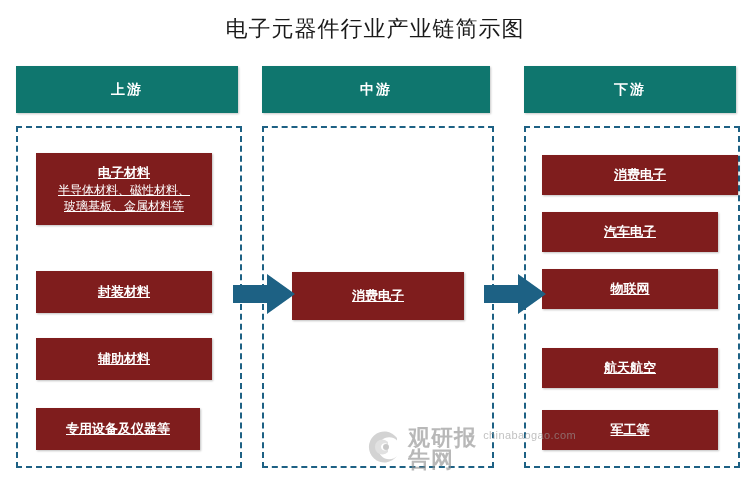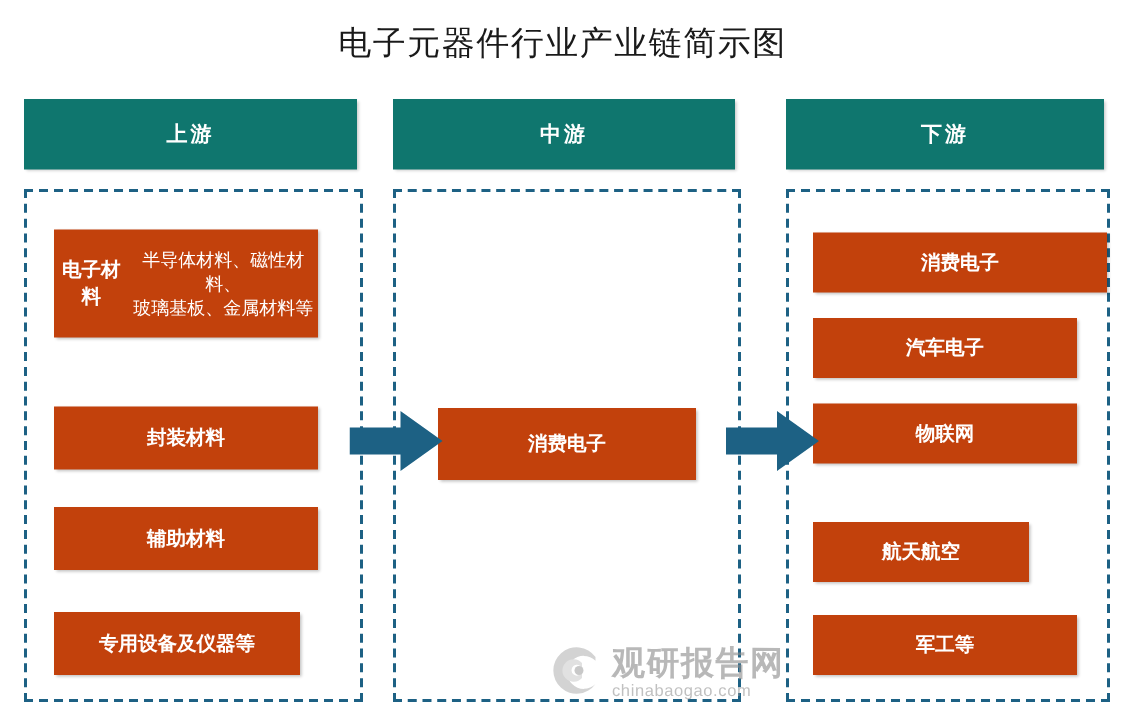--- a/index.html
+++ b/index.html
@@ -62,29 +62,30 @@
     border: 2px dashed #1d6184;
     background: #ffffff;
   }
   #box-upstream   { left: 16px;  top: 126px; width: 222px; height: 338px; }
   #box-midstream  { left: 262px; top: 126px; width: 228px; height: 338px; }
   #box-downstream { left: 524px; top: 126px; width: 212px; height: 338px; }
 
   
   .item-box {
     position: absolute;
-    background: #c2410c;
+    background: #7f1d1d;
     color: #ffffff;
     display: flex;
-    flex-direction: row;
+    flex-direction: column;
     align-items: center;
     justify-content: center;
     text-align: center;
     box-shadow: 1px 1px 2px rgba(0,0,0,0.25);
     font-size: 13px;
+    text-decoration: underline;
   }
   .item-box .item-title {
     font-weight: bold;
     font-size: 13px;
     line-height: 18px;
   }
   .item-box .item-sub {
     font-size: 12px;
     line-height: 16px;
     font-weight: normal;
@@ -100,21 +101,21 @@
   
   #mid-item-0 {
     left: 292px; top: 272px; width: 172px; height: 48px;
     font-size: 14px; font-weight: bold;
   }
 
   
   #down-item-0 { left: 542px; top: 155px; width: 196px; height: 40px; }
   #down-item-1 { left: 542px; top: 212px; width: 176px; height: 40px; }
   #down-item-2 { left: 542px; top: 269px; width: 176px; height: 40px; }
-  #down-item-3 { left: 542px; top: 348px; width: 144px; height: 40px; }
+  #down-item-3 { left: 542px; top: 348px; width: 176px; height: 40px; }
   #down-item-4 { left: 542px; top: 410px; width: 176px; height: 40px; }
   .down-label { font-weight: bold; font-size: 13px; }
 
   
   .arrow-group {
     position: absolute;
     top: 272px;
     height: 44px;
   }
   #arrow-left  { left: 233px; width: 64px; }
@@ -127,21 +128,21 @@
     left: 364px;
     top: 424px;
     width: 212px;
     height: 50px;
     display: flex;
     align-items: center;
     pointer-events: none;
     opacity: 0.62;
   }
   #watermark .wm-logo { flex: 0 0 auto; margin-right: 4px; }
-  #watermark .wm-text { display: flex; flex-direction: column; line-height: 1; }
+  #watermark .wm-text { display: flex; flex-direction: row; line-height: 1; }
   #watermark .wm-cn {
     font-size: 22px;
     font-weight: bold;
     color: #8e8e8e;
     letter-spacing: 1px;
     font-family: "Liberation Serif", "DejaVu Serif", serif;
   }
   #watermark .wm-en {
     font-size: 11px;
     color: #9a9a9a;

